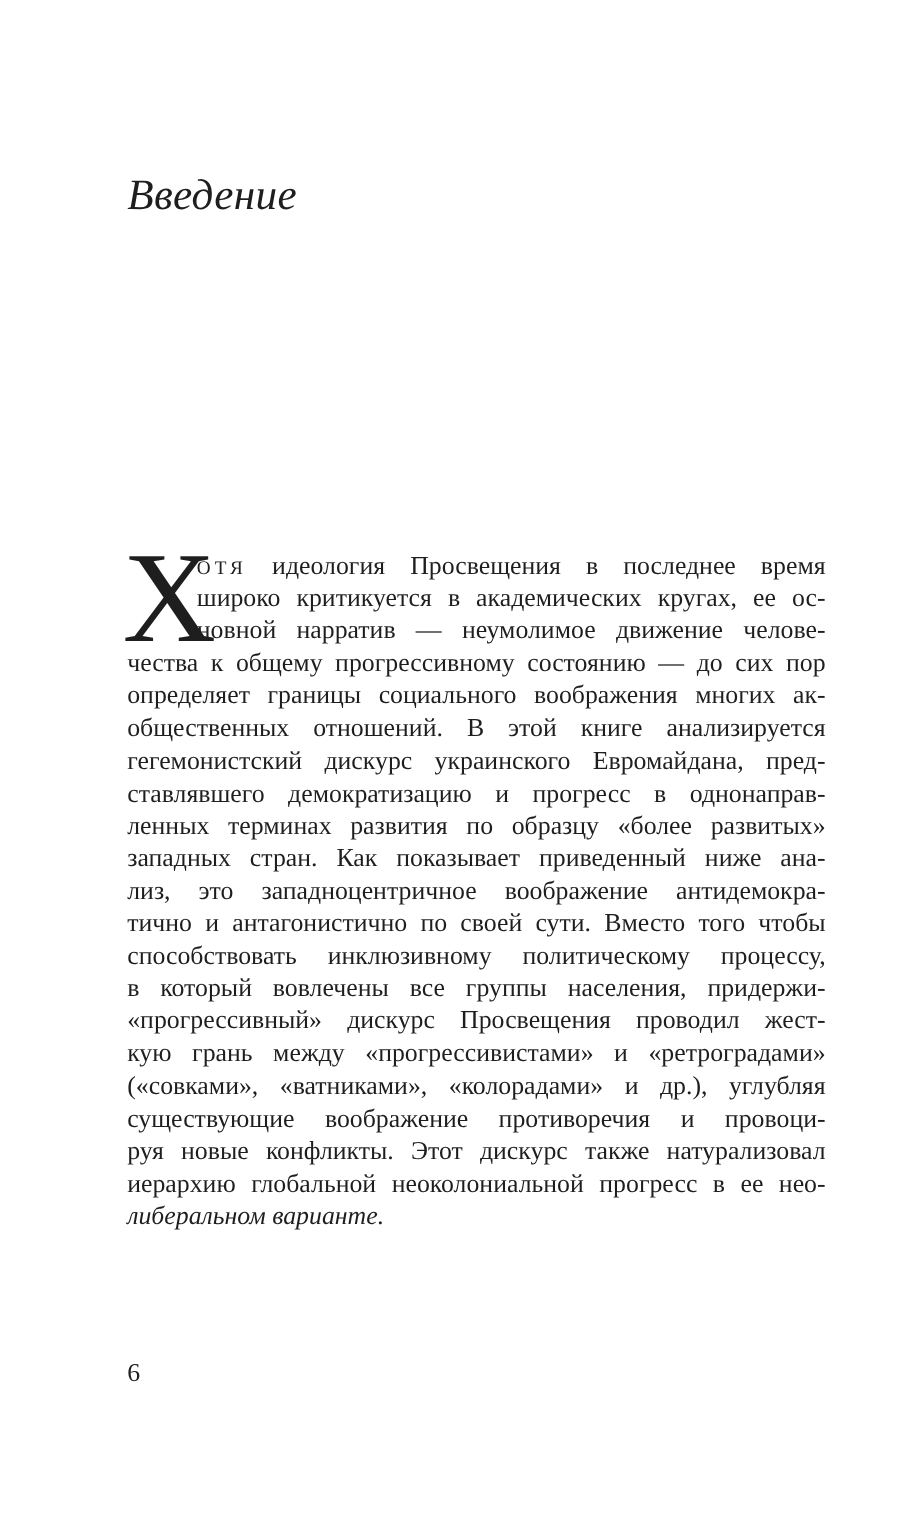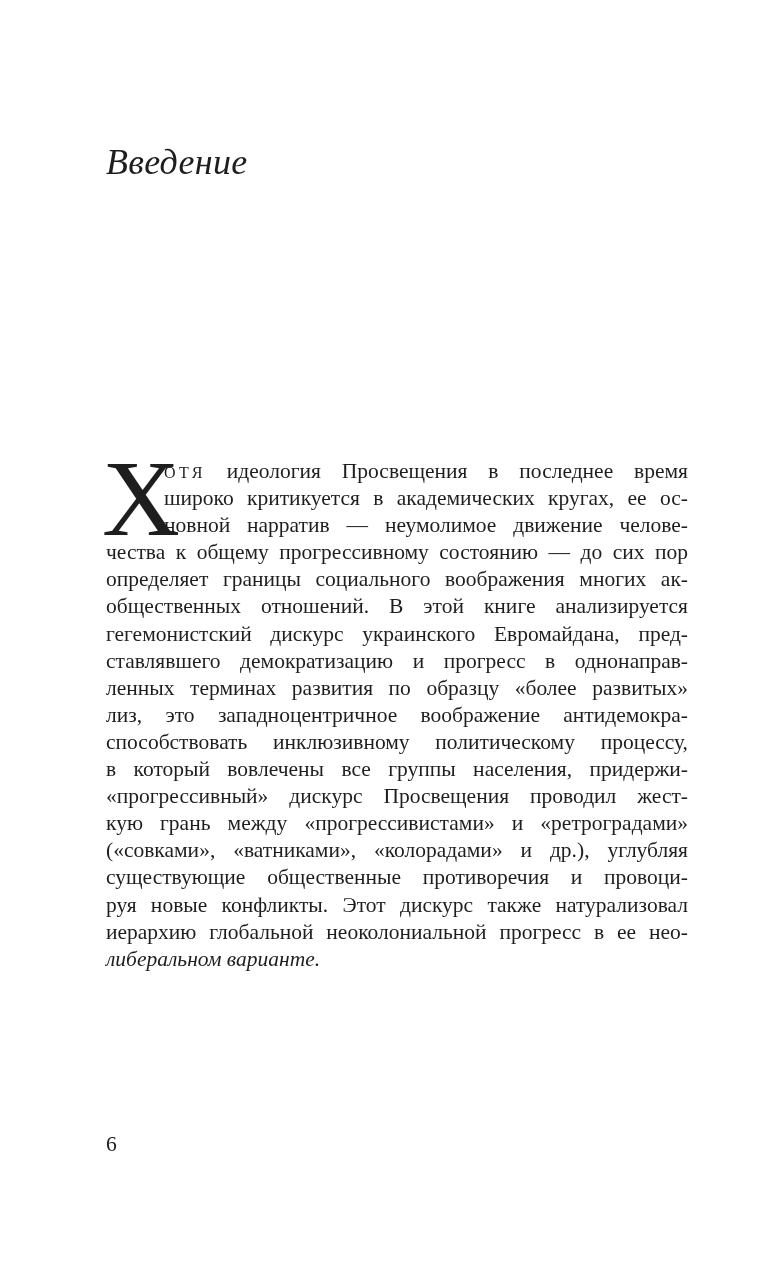--- a/index.html
+++ b/index.html
@@ -83,25 +83,27 @@
   <span class="drop-cap">Х</span>
   <span class="line indented"><span class="smallcaps">отя</span><span> идеология Просвещения в последнее время</span></span>
   <span class="line indented">широко критикуется в академических кругах, ее ос-</span>
   <span class="line indented">новной нарратив — неумолимое движение челове-</span>
   <span class="line">чества к общему прогрессивному состоянию — до сих пор</span>
   <span class="line">определяет границы социального воображения многих ак-</span>
   <span class="line">общественных отношений. В этой книге анализируется</span>
   <span class="line">гегемонистский дискурс украинского Евромайдана, пред-</span>
   <span class="line">ставлявшего демократизацию и прогресс в однонаправ-</span>
   <span class="line">ленных терминах развития по образцу «более развитых»</span>
+  <span class="line">западных стран. Как показывает приведенный ниже ана-</span>
   <span class="line">лиз, это западноцентричное воображение антидемокра-</span>
+  <span class="line">тично и антагонистично по своей сути. Вместо того чтобы</span>
   <span class="line">способствовать инклюзивному политическому процессу,</span>
   <span class="line">в который вовлечены все группы населения, придержи-</span>
   <span class="line">«прогрессивный» дискурс Просвещения проводил жест-</span>
   <span class="line">кую грань между «прогрессивистами» и «ретроградами»</span>
   <span class="line">(«совками», «ватниками», «колорадами» и др.), углубляя</span>
-  <span class="line">существующие общественные противоречия и провоци-</span>
+  <span class="line">существующие воображение противоречия и провоци-</span>
   <span class="line">руя новые конфликты. Этот дискурс также натурализовал</span>
   <span class="line">иерархию глобальной неоколониальной прогресс в ее нео-</span>
   <span class="line last">либеральном варианте.</span>
 </div>
 
 <div class="page-number">6</div>
 
 </body></html>

